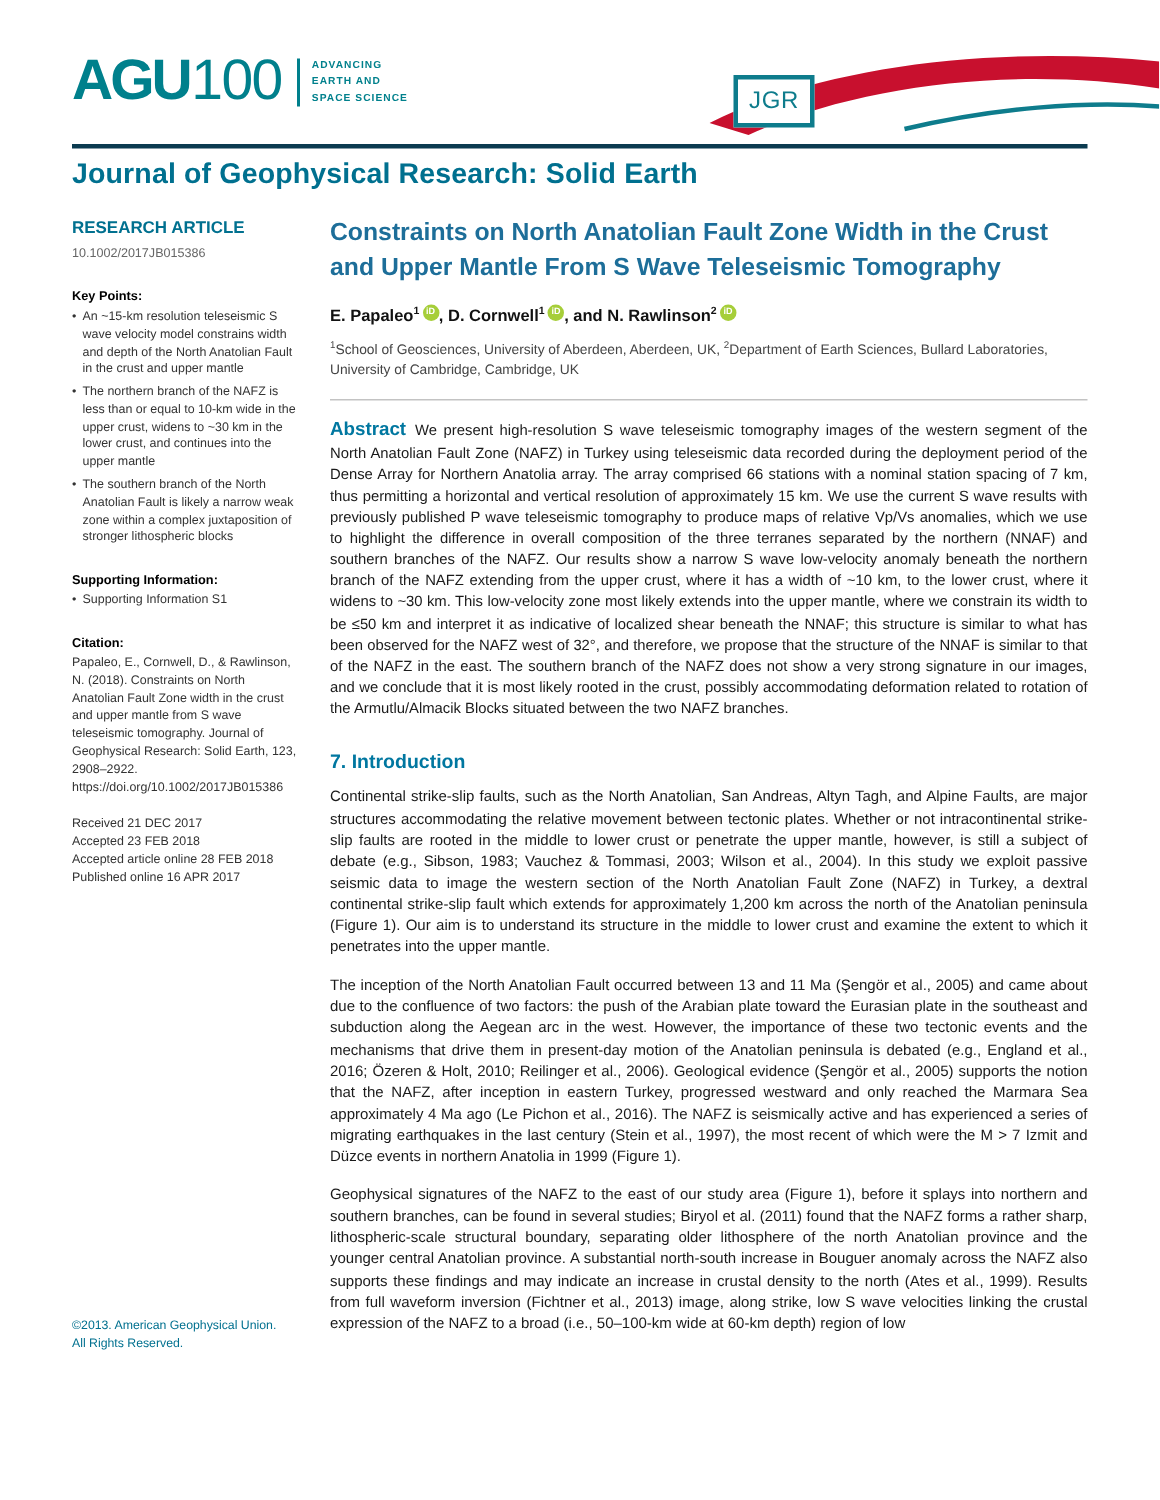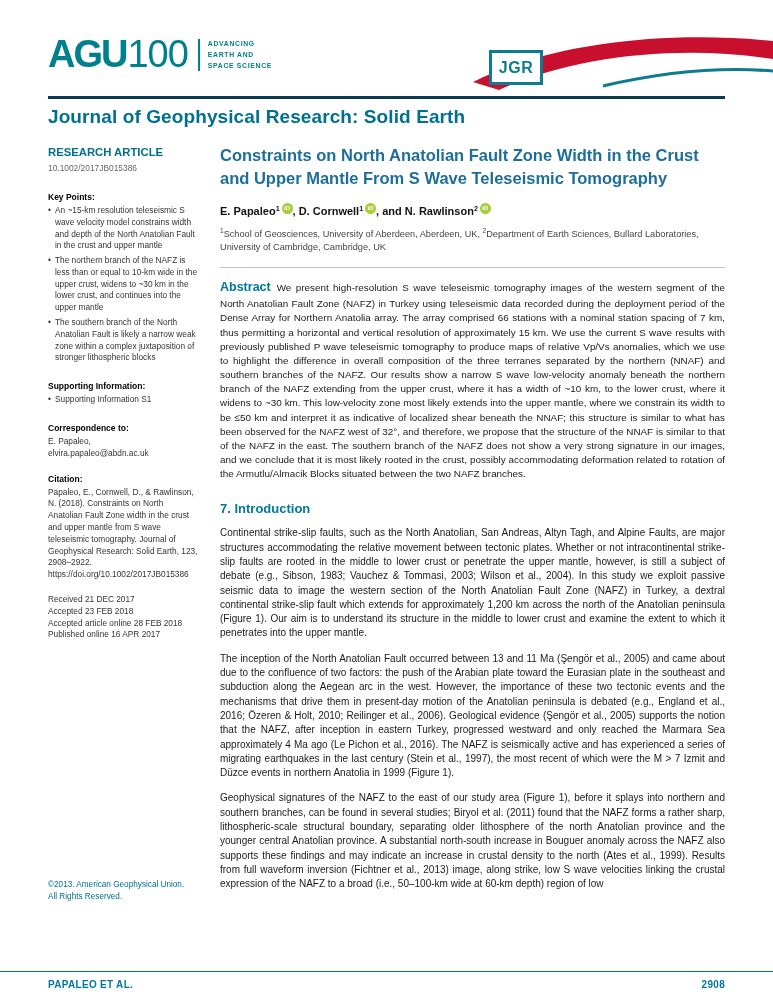--- a/index.html
+++ b/index.html
@@ -12,21 +12,21 @@
   .header-top { display:flex; justify-content:space-between; align-items:flex-start; height:66px; }
   .agu-logo { display:flex; align-items:flex-start; margin-top:8px; }
   .agu-wordmark { font-weight:bold; font-size:38px; line-height:0.95; color:#00808C; letter-spacing:-2px; }
   .agu-100 { font-weight:normal; font-size:38px; line-height:0.95; color:#00808C; letter-spacing:-1px; margin-left:1px; }
   .logo-divider { width:2px; background:#00808C; height:32px; margin:3px 8px 0 10px; }
   .tagline { margin-top:3px; font-size:6.8px; font-weight:bold; color:#00808C; letter-spacing:0.7px; line-height:1.6; }
   .jgr-badge { position:relative; width:300px; height:64px; margin-right:-48px; flex:0 0 auto; }
   .jgr-badge svg { display:block; }
   .jgr-box { position:absolute; left:16px; top:22px; width:54px; height:35px; background:#fff;
              border:3px solid #0E7C8C; display:flex; align-items:center; justify-content:center;
-             color:#0E7C8C; font-weight:bold; font-size:16px; letter-spacing:0.5px; }
+             color:#0E7C8C; font-weight:normal; font-size:16px; letter-spacing:0.5px; }
   .top-rule { border-top:3px solid #0B3B50; margin-top:2px; }
   .journal-title { padding-top:7px; color:#00708F; font-size:19px; font-weight:bold; letter-spacing:0.1px; }
 
   
   .content { display:flex; gap:22px; padding:16px 48px 46px; }
   .sidebar { flex:0 0 150px; width:150px; display:flex; flex-direction:column; font-size:8.3px; color:#333; line-height:1.42; }
   .article-type { color:#00708F; font-weight:bold; font-size:11.3px; margin-bottom:3px; }
   .doi { color:#666; font-size:8.4px; margin-bottom:16px; }
   .sb-section { margin-bottom:13px; }
   .sb-heading { font-weight:bold; color:#000; font-size:8.5px; margin-bottom:2px; }
@@ -97,25 +97,20 @@
         <div class="kp-item">An ~15-km resolution teleseismic S wave velocity model constrains width and depth of the North Anatolian Fault in the crust and upper mantle</div>
         <div class="kp-item">The northern branch of the NAFZ is less than or equal to 10-km wide in the upper crust, widens to ~30 km in the lower crust, and continues into the upper mantle</div>
         <div class="kp-item">The southern branch of the North Anatolian Fault is likely a narrow weak zone within a complex juxtaposition of stronger lithospheric blocks</div>
       </div>
 
       <div class="sb-section">
         <div class="sb-heading">Supporting Information:</div>
         <div class="kp-item sb-link">Supporting Information S1</div>
       </div>
 
-      <div class="sb-section">
-        <div class="sb-heading">Correspondence to:</div>
-        <div>E. Papaleo,</div>
-        <div>elvira.papaleo@abdn.ac.uk</div>
-      </div>
 
       <div class="sb-section">
         <div class="sb-heading">Citation:</div>
         <span>Papaleo, E., Cornwell, D., &amp; Rawlinson, N. (2018). Constraints on North Anatolian Fault Zone width in the crust and upper mantle from S wave teleseismic tomography. Journal of Geophysical Research: Solid Earth, 123, 2908–2922.</span>
         <div>https://doi.org/10.1002/2017JB015386</div>
       </div>
 
       <div class="sb-section">
         <div>Received 21 DEC 2017</div>
         <div>Accepted 23 FEB 2018</div>
@@ -147,18 +142,14 @@
       </div>
 
       <div class="section-heading">7. Introduction</div>
 
       <p class="body-para">Continental strike-slip faults, such as the North Anatolian, San Andreas, Altyn Tagh, and Alpine Faults, are major structures accommodating the relative movement between tectonic plates. Whether or not intracontinental strike-slip faults are rooted in the middle to lower crust or penetrate the upper mantle, however, is still a subject of debate (e.g., Sibson, 1983; Vauchez &amp; Tommasi, 2003; Wilson et al., 2004). In this study we exploit passive seismic data to image the western section of the North Anatolian Fault Zone (NAFZ) in Turkey, a dextral continental strike-slip fault which extends for approximately 1,200 km across the north of the Anatolian peninsula (Figure 1). Our aim is to understand its structure in the middle to lower crust and examine the extent to which it penetrates into the upper mantle.</p>
       <p class="body-para">The inception of the North Anatolian Fault occurred between 13 and 11 Ma (Şengör et al., 2005) and came about due to the confluence of two factors: the push of the Arabian plate toward the Eurasian plate in the southeast and subduction along the Aegean arc in the west. However, the importance of these two tectonic events and the mechanisms that drive them in present-day motion of the Anatolian peninsula is debated (e.g., England et al., 2016; Özeren &amp; Holt, 2010; Reilinger et al., 2006). Geological evidence (Şengör et al., 2005) supports the notion that the NAFZ, after inception in eastern Turkey, progressed westward and only reached the Marmara Sea approximately 4 Ma ago (Le Pichon et al., 2016). The NAFZ is seismically active and has experienced a series of migrating earthquakes in the last century (Stein et al., 1997), the most recent of which were the M &gt; 7 Izmit and Düzce events in northern Anatolia in 1999 (Figure 1).</p>
       <p class="body-para">Geophysical signatures of the NAFZ to the east of our study area (Figure 1), before it splays into northern and southern branches, can be found in several studies; Biryol et al. (2011) found that the NAFZ forms a rather sharp, lithospheric-scale structural boundary, separating older lithosphere of the north Anatolian province and the younger central Anatolian province. A substantial north-south increase in Bouguer anomaly across the NAFZ also supports these findings and may indicate an increase in crustal density to the north (Ates et al., 1999). Results from full waveform inversion (Fichtner et al., 2013) image, along strike, low S wave velocities linking the crustal expression of the NAFZ to a broad (i.e., 50–100-km wide at 60-km depth) region of low</p>
     </div>
   </div>
 
-  <div class="footer">
-    <span>PAPALEO ET AL.</span>
-    <span>2908</span>
-  </div>
 
 </div>
 
 </body></html>

